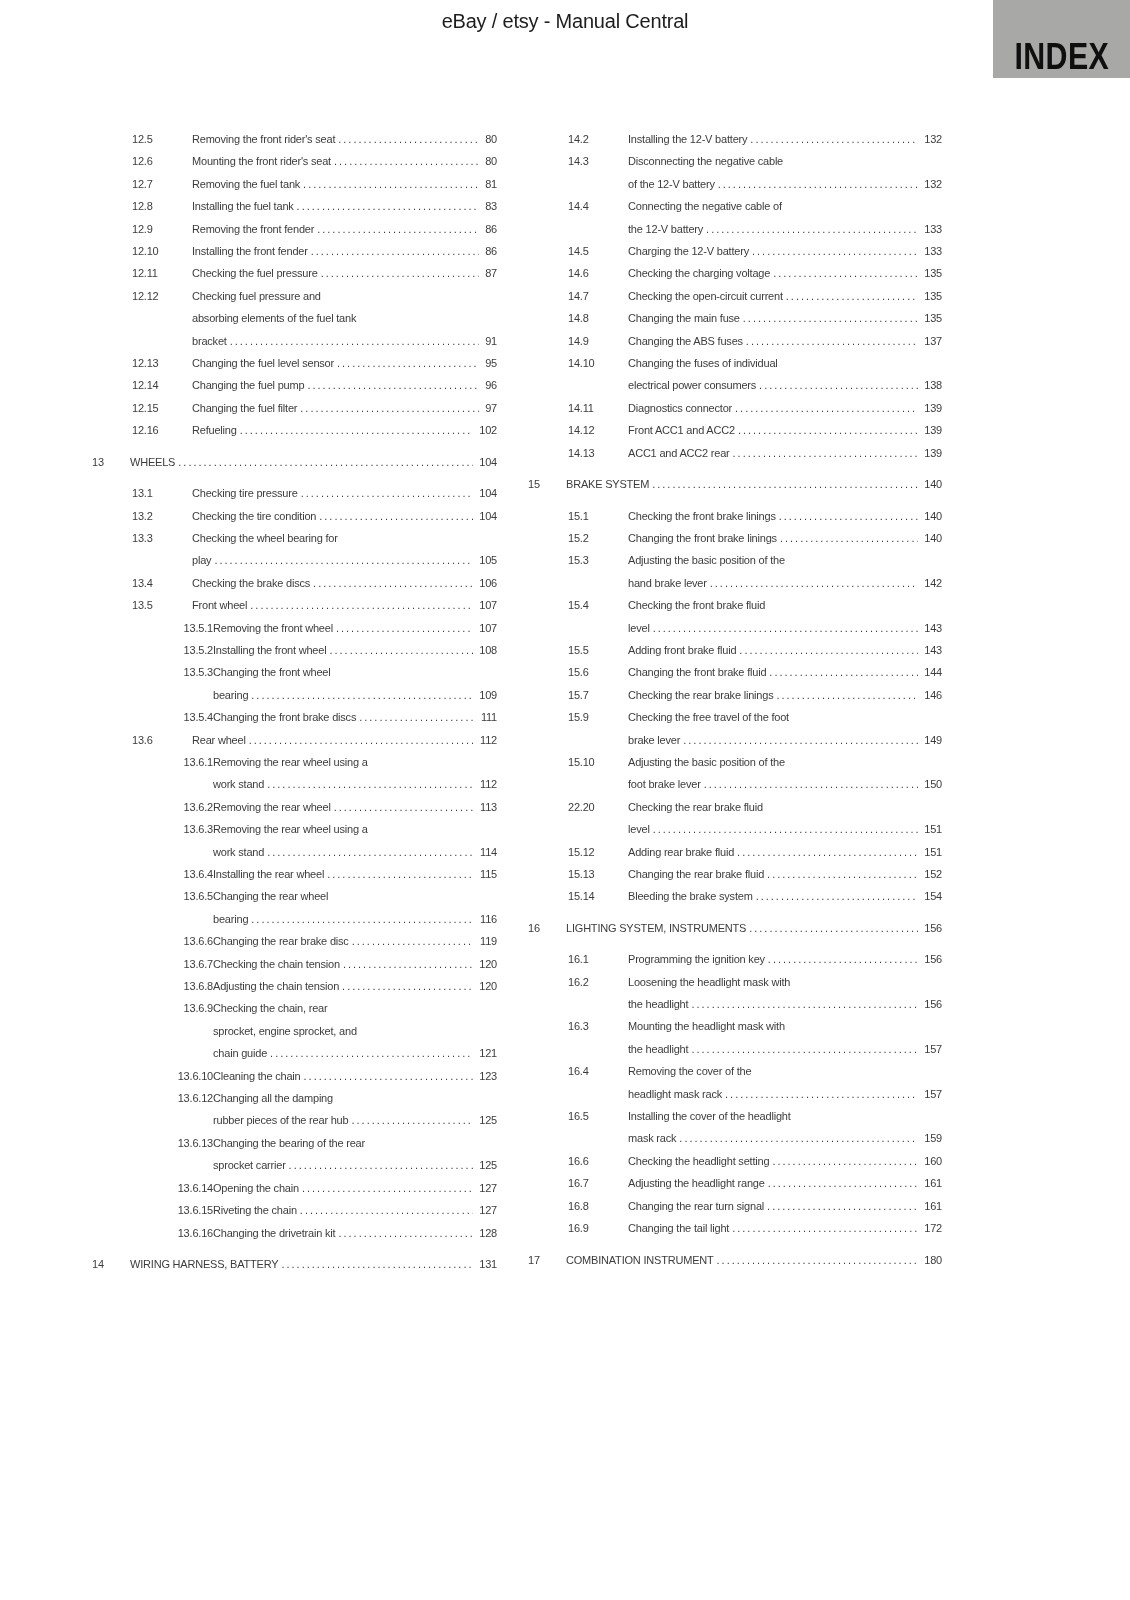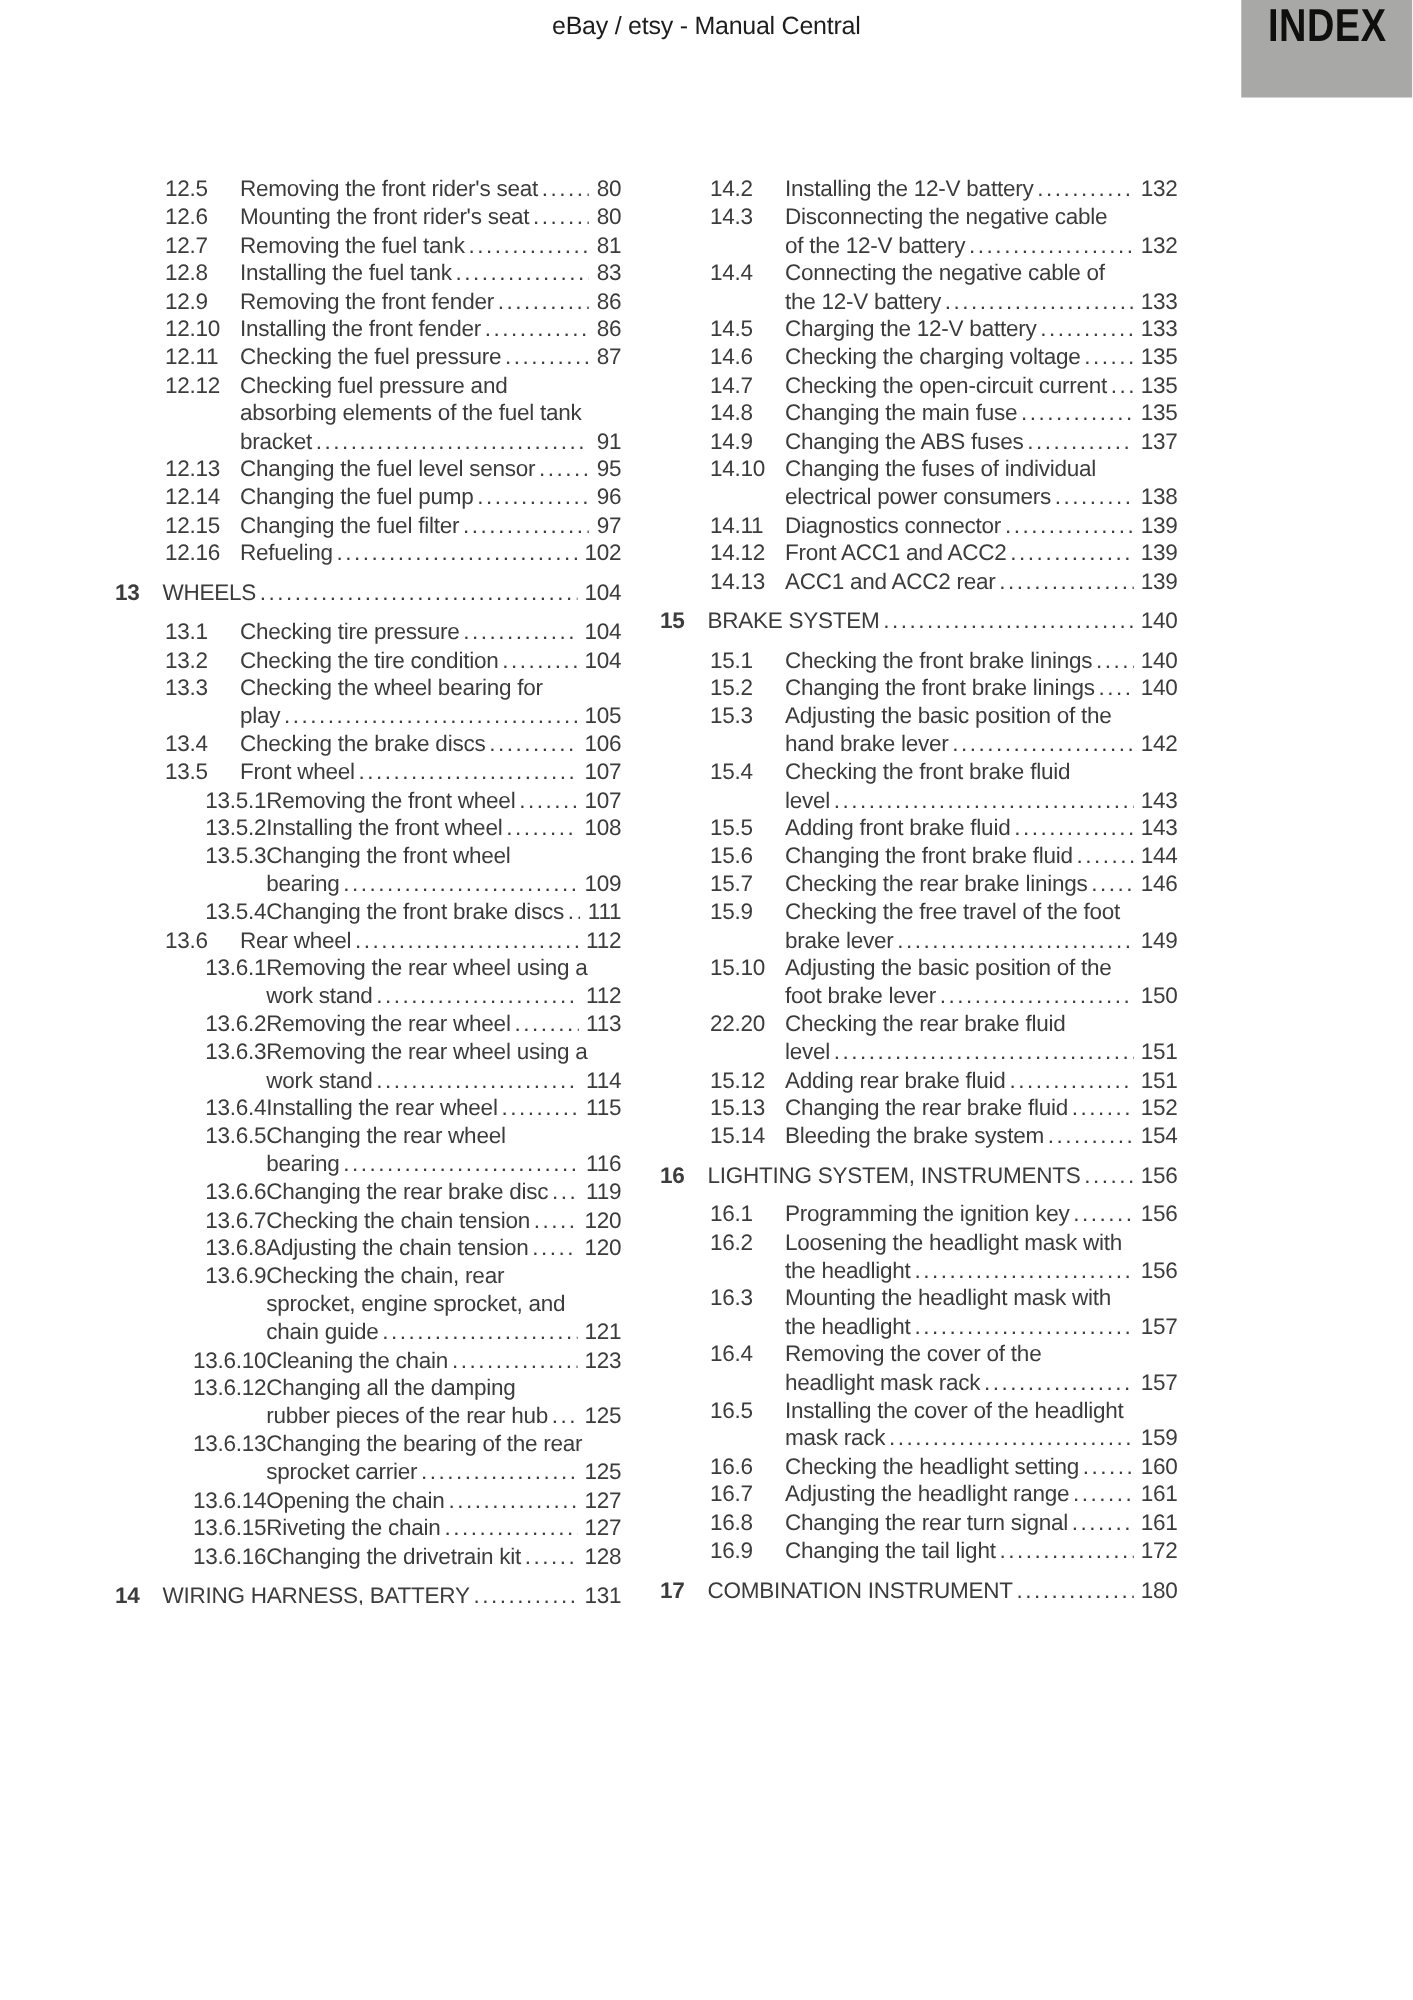--- a/index.html
+++ b/index.html
@@ -25,46 +25,45 @@
     color: #1d1d1d;
   }
   .index-box {
     position: absolute;
     top: 0;
     left: 993px;
     width: 137px;
     height: 78px;
     background: var(--index-box-bg, #a8a8a6);
     display: flex;
-    align-items: flex-start;
+    align-items: flex-end;
     justify-content: center;
   }
   .index-box .index-label {
     font-size: 37px;
     font-weight: 700;
     color: #0f0f0f;
     transform: scaleX(0.82);
     letter-spacing: 0.5px;
   }
 
   
   .toc-col {
     position: absolute;
     top: 128px;
-    font-size: 18px;
+    font-size: 11px;
     line-height: 22.4px;
-    margin-top: 12px;
   }
   .toc-col.left  { left: 92px;  width: 405px; }
   .toc-col.right { left: 528px; width: 414px; }
 
   .entry { display: flex; align-items: flex-start; }
   .entry .num { flex: none; }
   .entry.lvl0 { margin: 9px 0; }
-  .entry.lvl0 .num { width: 38px; font-weight: bold; }
+  .entry.lvl0 .num { width: 38px; }
   .entry.lvl1 .num { margin-left: 40px; width: 60px; }
   .entry.lvl2 .num { margin-left: 40px; width: 81px; text-align: right; }
   .entry .body { flex: 1; min-width: 0; }
   .tline { display: block; white-space: nowrap; }
   .tline.last { display: flex; align-items: baseline; white-space: normal; }
   .tline.last .txt { white-space: nowrap; }
   .dots {
     flex: 1;
     min-width: 0;
     overflow: hidden;

